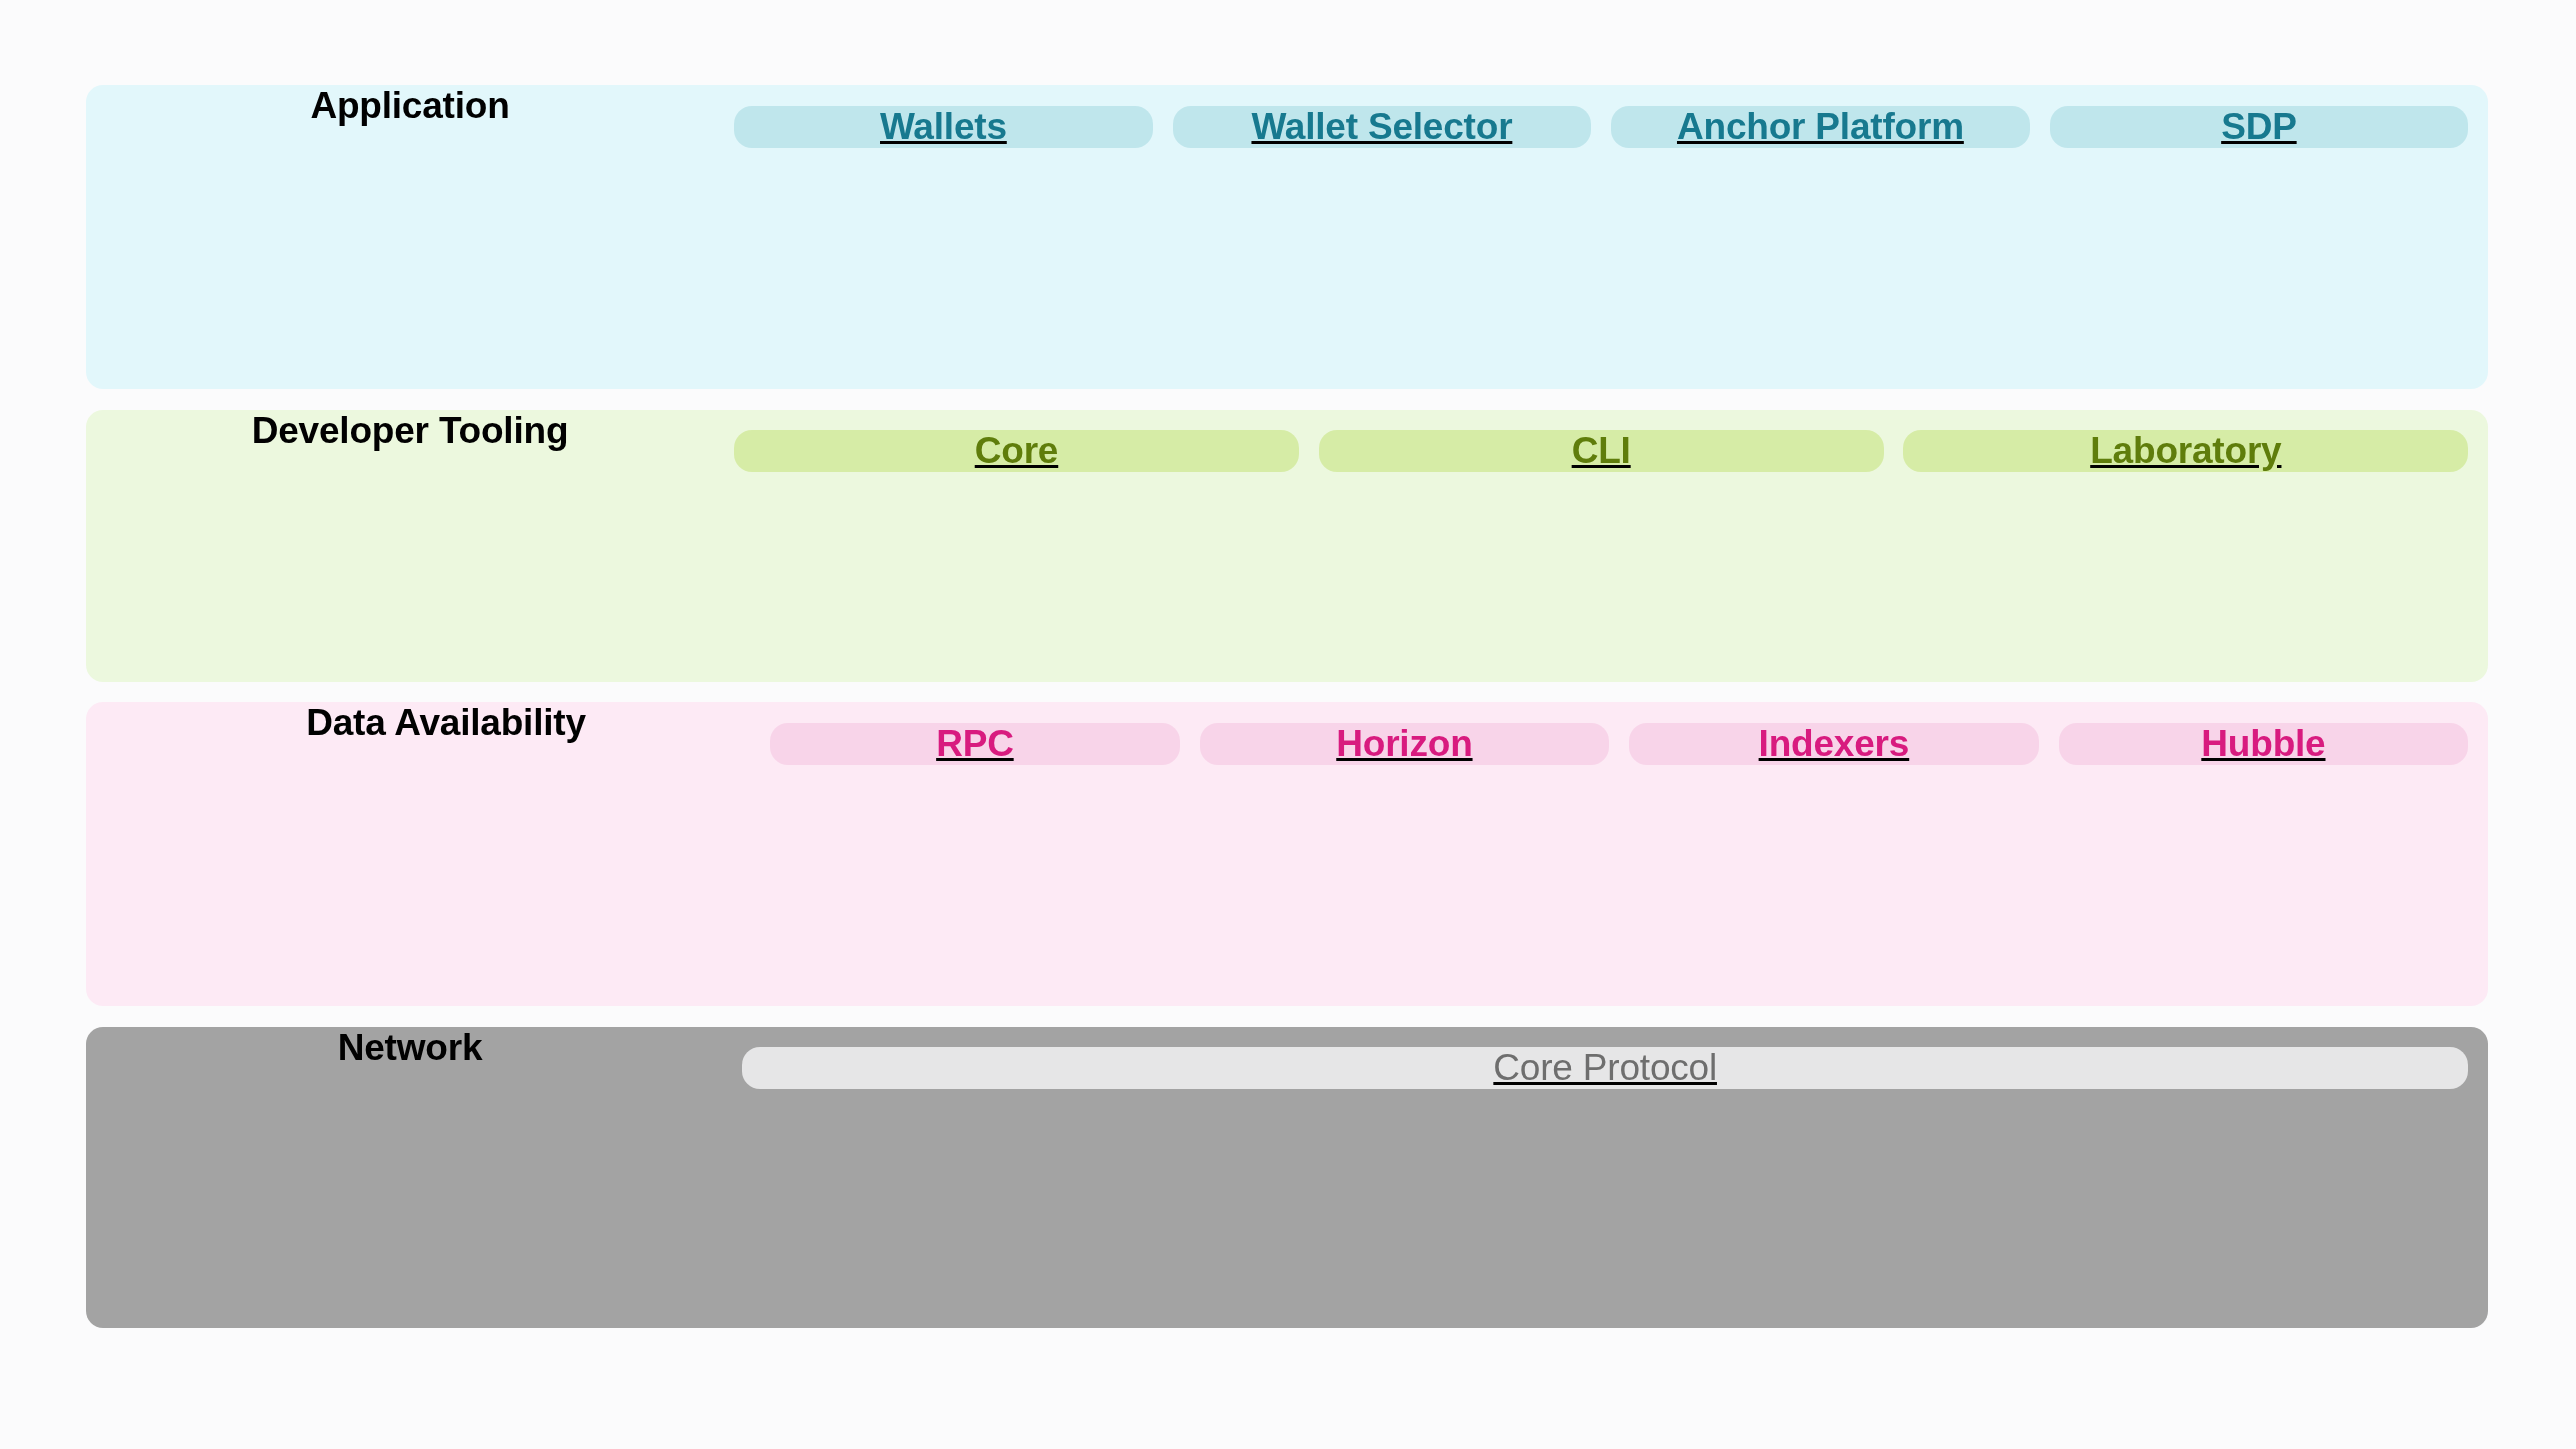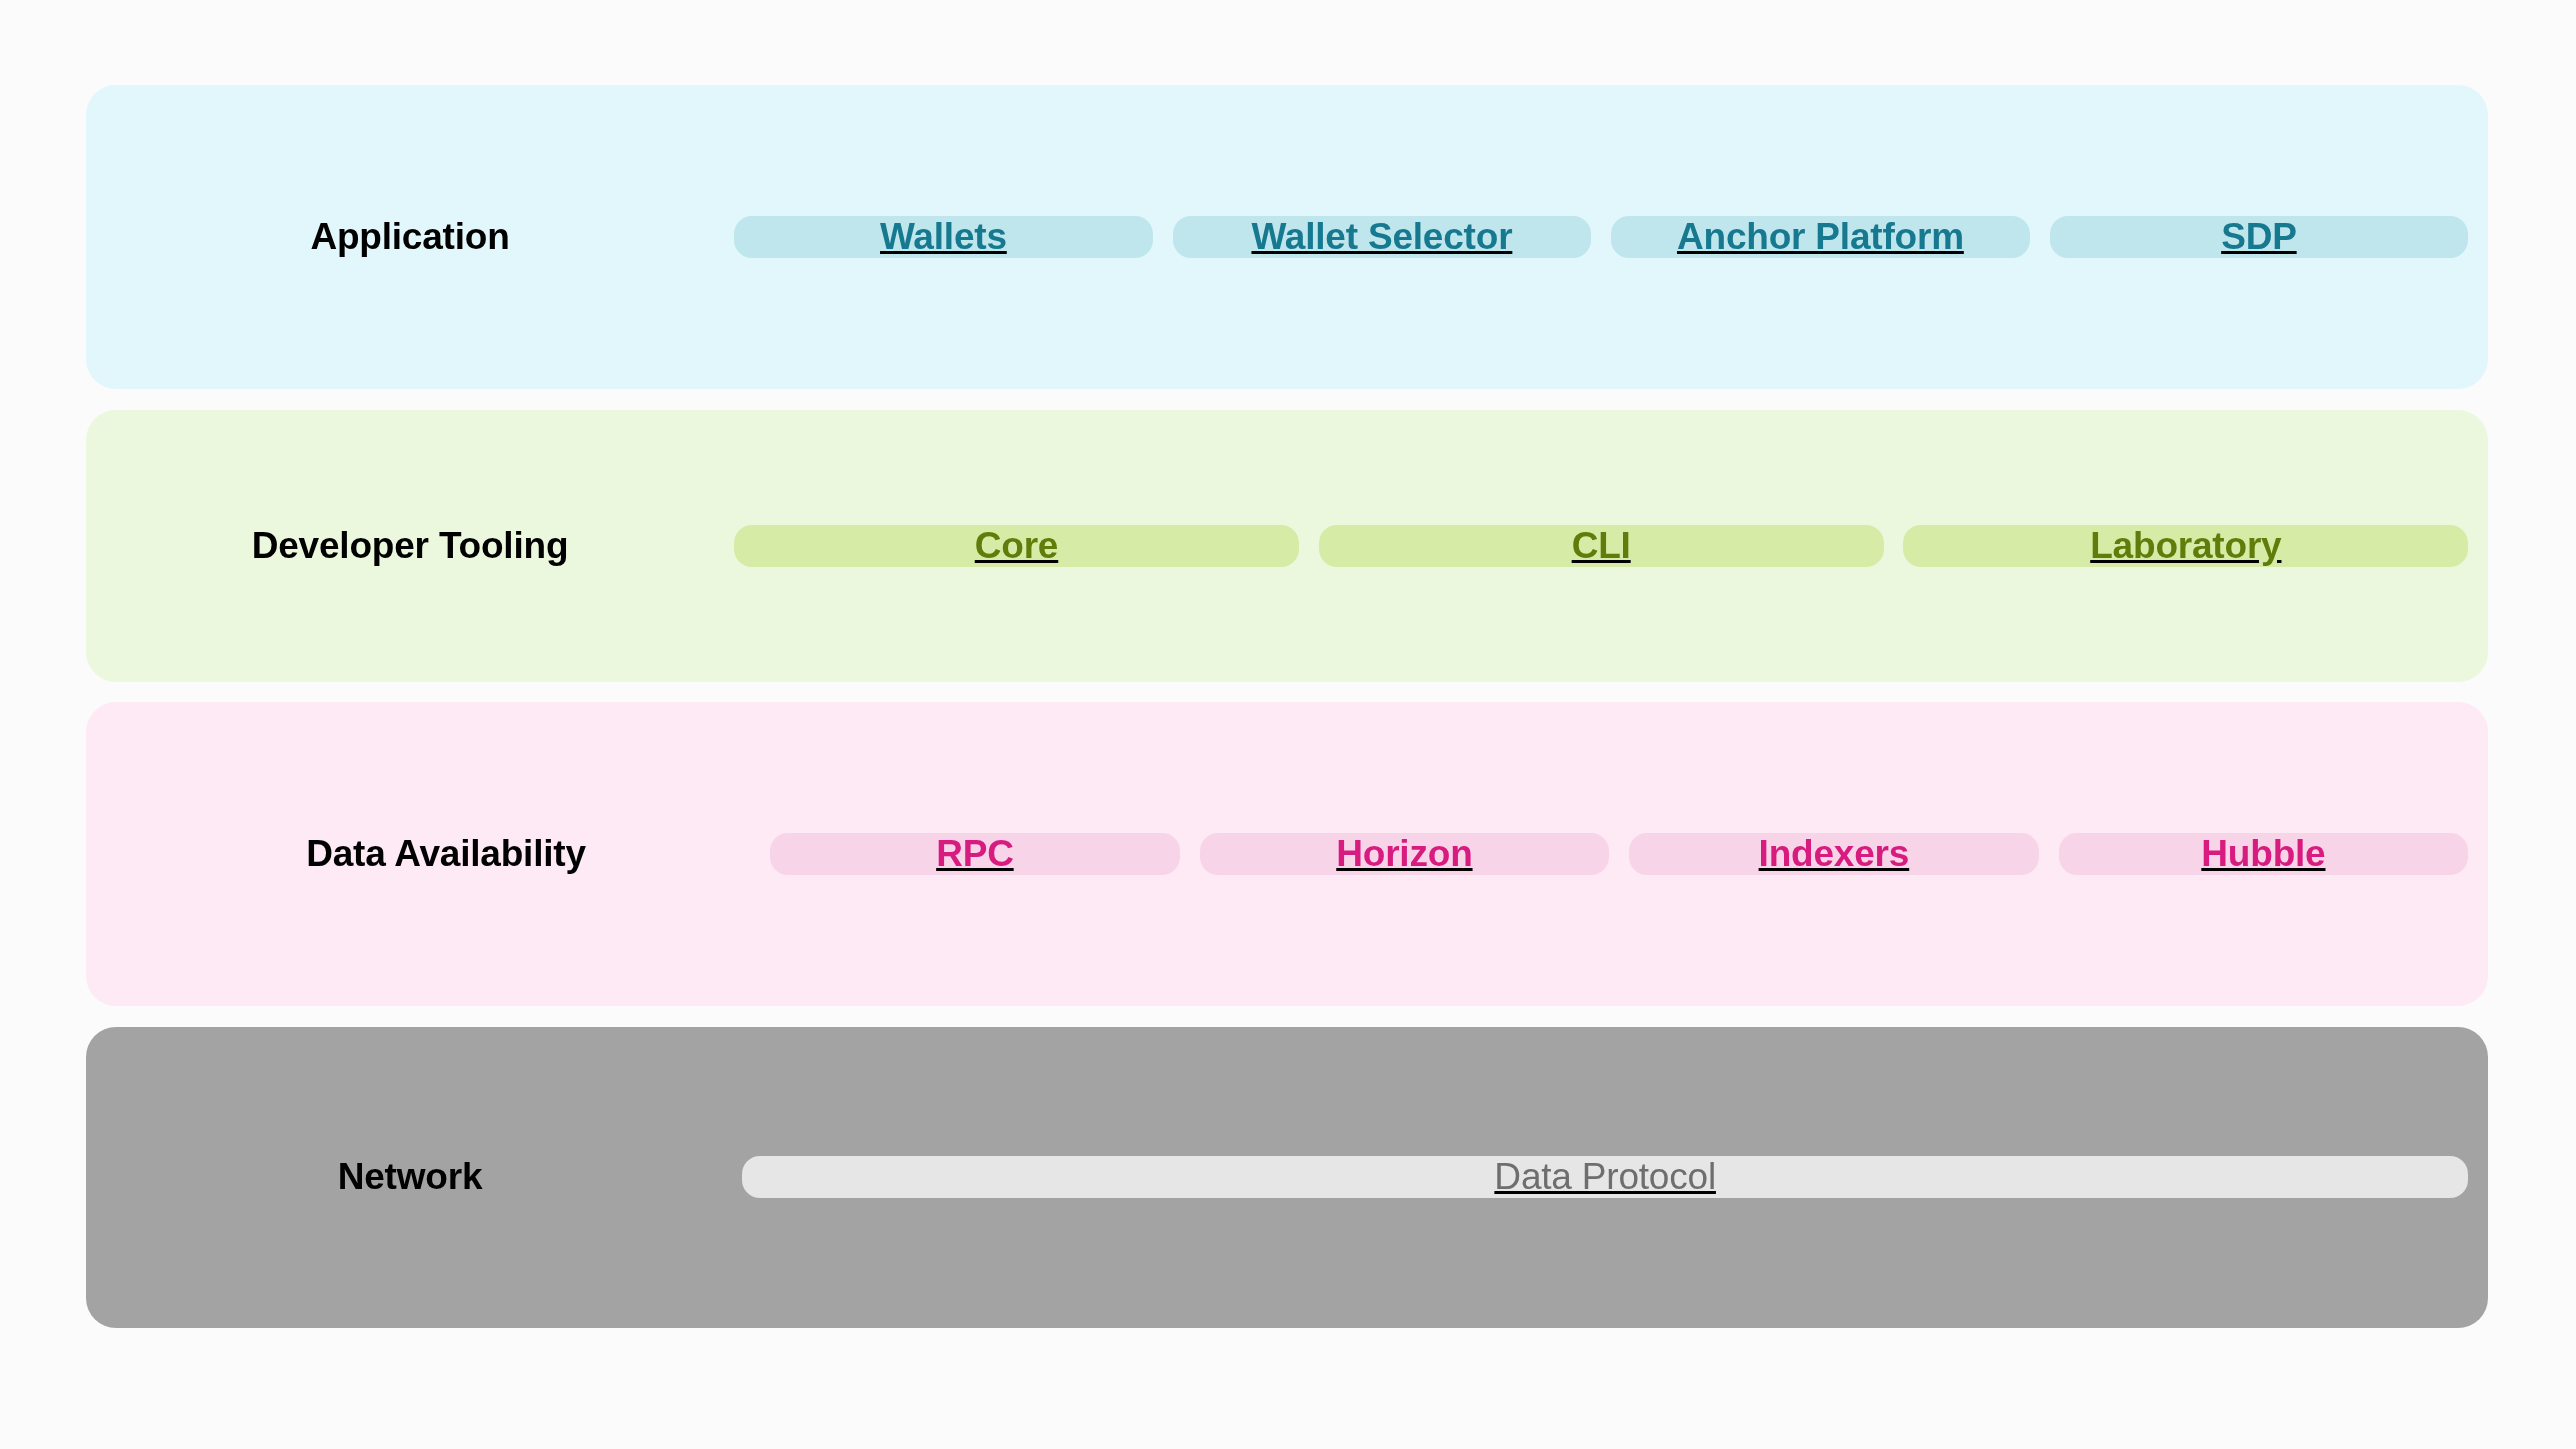--- a/index.html
+++ b/index.html
@@ -19,22 +19,22 @@
     left: 86px;
     top: 85px;
     width: 2402px;
     display: flex;
     flex-direction: column;
     gap: 20.6px;
   }
 
   .layer-row {
     display: flex;
-    align-items: center;
-    border-radius: 30px;
+    align-items: flex-start;
+    border-radius: 17px;
     box-sizing: border-box;
   }
 
   .layer-label {
     flex: 0 0 648px;
     display: flex;
     align-items: center;
     justify-content: center;
     font-size: 37px;
     font-weight: bold;
@@ -110,18 +110,18 @@
       <div class="card">RPC</div>
       <div class="card">Horizon</div>
       <div class="card">Indexers</div>
       <div class="card">Hubble</div>
     </div>
   </div>
 
   <div class="layer-row row-network">
     <div class="layer-label">Network</div>
     <div class="layer-cards">
-      <div class="card">Data Protocol</div>
+      <div class="card">Core Protocol</div>
     </div>
   </div>
 
 </div>
 
 
 </body></html>

